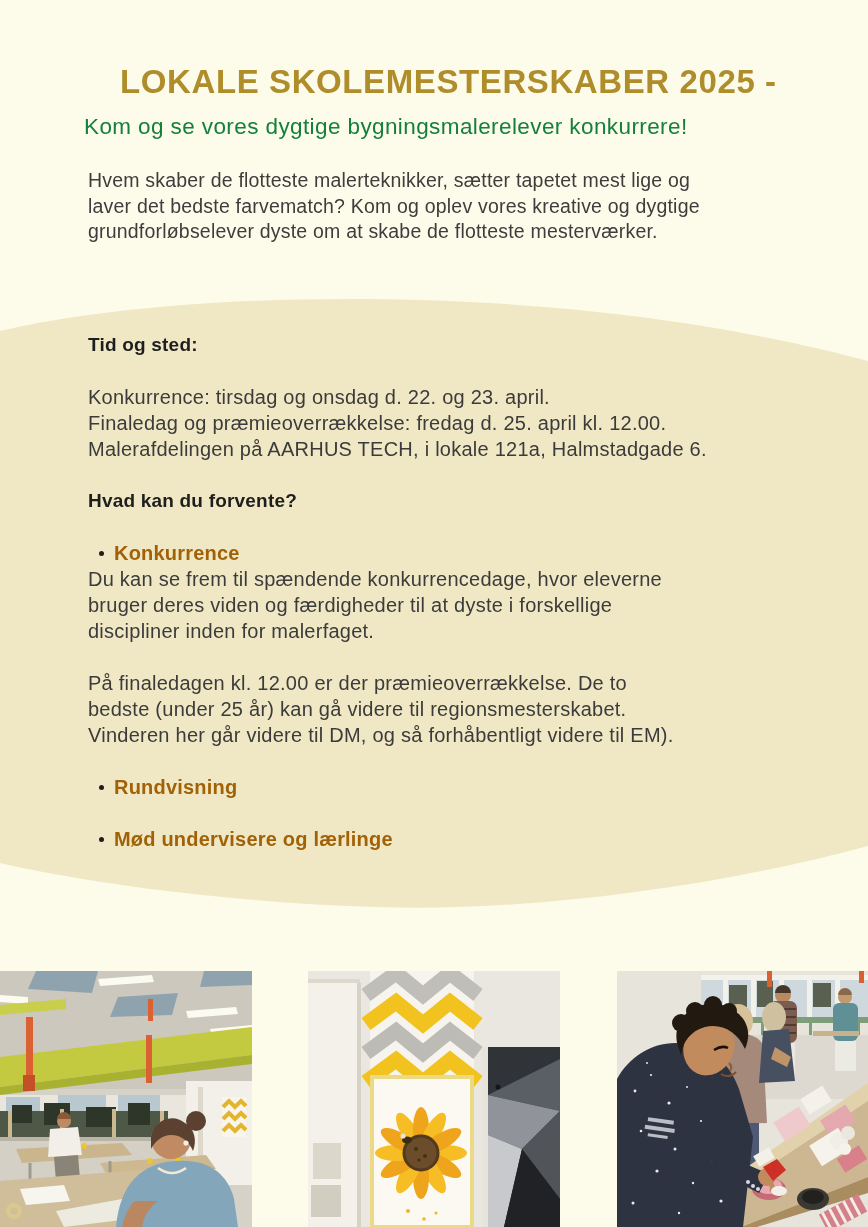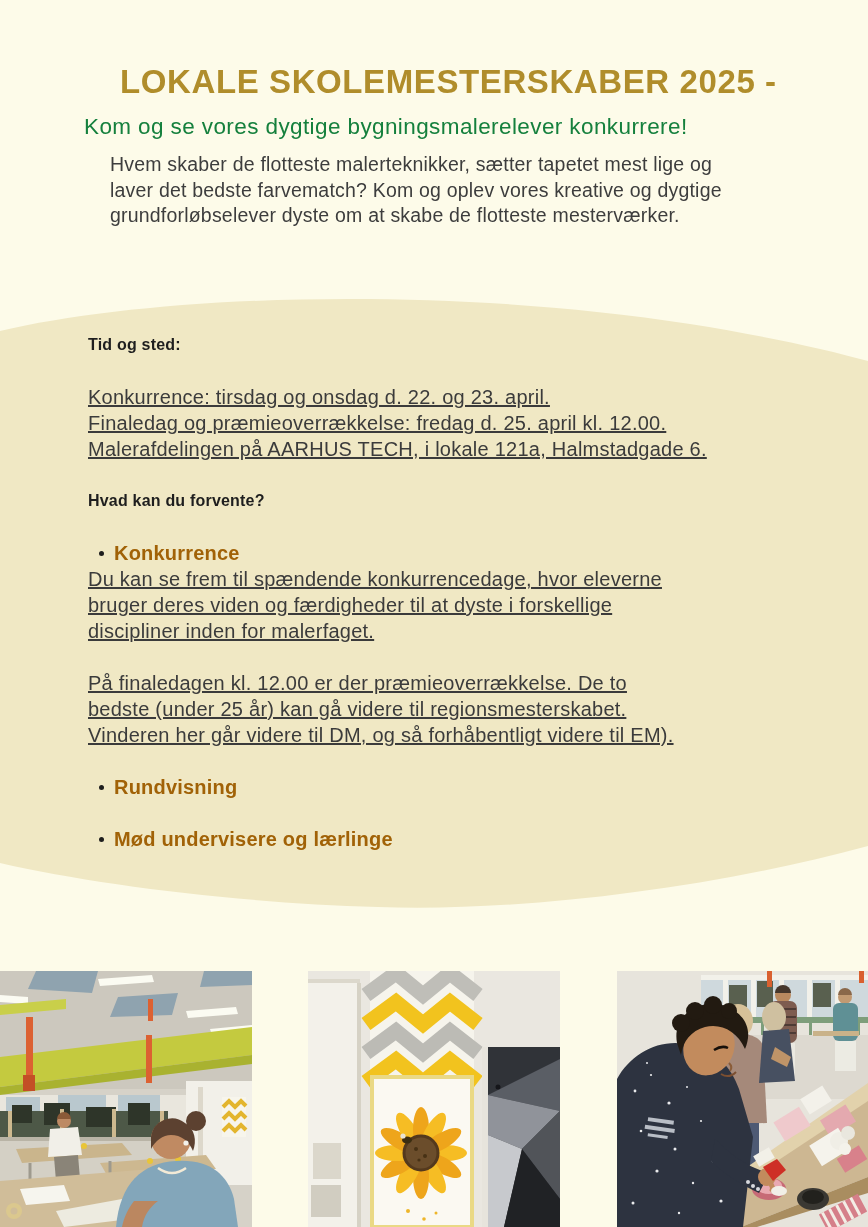--- a/index.html
+++ b/index.html
@@ -16,25 +16,25 @@
   .title{
     left:88px;top:62px;width:720px;
     font-size:33px;line-height:40px;font-weight:bold;
     letter-spacing:.6px;color:#B08D2B;white-space:nowrap;margin-left:32px;
   }
   .subtitle{
     left:84px;top:112px;width:700px;
     font-size:22.5px;line-height:30px;color:#15803d;
     letter-spacing:.4px;white-space:nowrap;
   }
-  .intro{left:88px;top:152px;width:690px;margin-left:22px;}
+  .intro{left:88px;top:168px;width:690px;}
   .intro .ln{font-size:19.5px;line-height:25.5px;color:#3D3D3D;letter-spacing:.2px;white-space:nowrap;}
   .panel-text{left:88px;top:332px;width:690px;}
-  .hb{font-size:16px;line-height:26px;font-weight:bold;color:#1E1E1E;letter-spacing:.2px;margin:0 0 26px 0;white-space:nowrap;}
-  .blk{margin:0 0 26px 0;text-decoration:underline;}
+  .hb{font-size:19px;line-height:26px;font-weight:bold;color:#1E1E1E;letter-spacing:.2px;margin:0 0 26px 0;white-space:nowrap;}
+  .blk{margin:0 0 26px 0;}
   .bl{font-size:20px;line-height:26px;color:#3B3B3B;letter-spacing:.25px;white-space:nowrap;}
   .bullet{display:flex;align-items:flex-start;padding-left:11px;}
   .bullet .dot{width:5px;height:5px;border-radius:50%;background:#1E1E1E;margin:11px 10px 0 0;flex:none;}
   .bullet .btxt{font-size:20px;line-height:26px;font-weight:bold;color:#a16207;letter-spacing:.2px;white-space:nowrap;}
   .mb26{margin-bottom:26px;}
   .photos{left:0;top:971px;width:868px;height:256px;}
   .photo{position:absolute;top:0;height:256px;overflow:hidden;}
   .photo svg{display:block;}
   .p1{left:0;width:252px;}
   .p2{left:308px;width:252px;}

